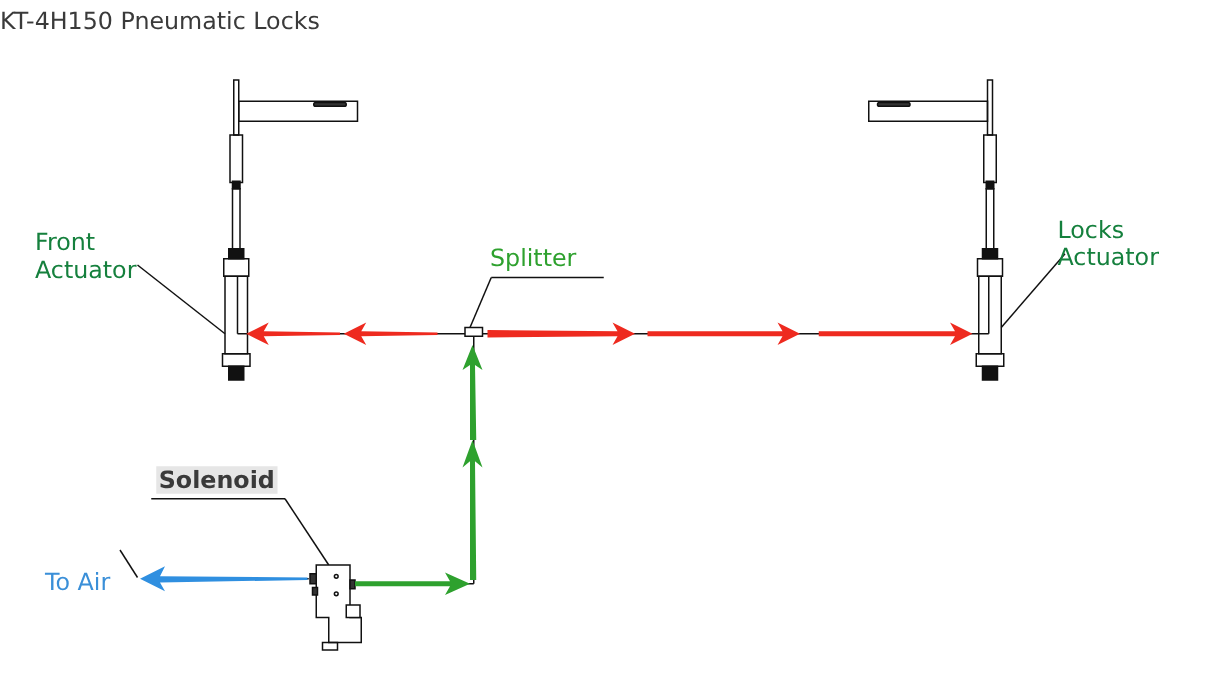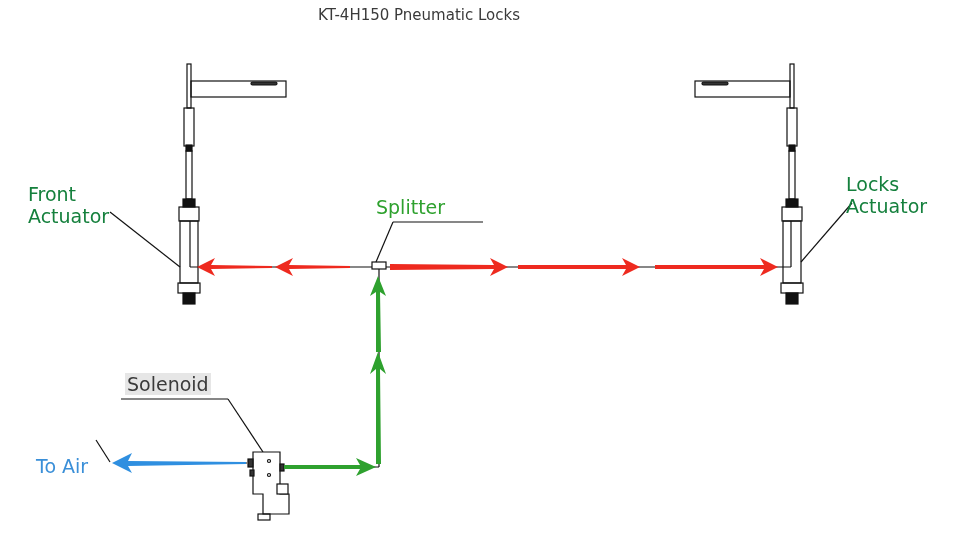--- a/index.html
+++ b/index.html
@@ -1,22 +1,22 @@
 <!DOCTYPE html>
 <html><head>
 <meta charset="utf-8">
 <style>
   html, body { margin: 0; padding: 0; background: #ffffff; }
   body { width: 966px; height: 557px; position: relative; overflow: hidden; font-family: "DejaVu Sans", sans-serif; }
-  .title { position: absolute; left: 0; top: 6px; width: 838px; text-align: center; font-size: 15px; color: #3a3a3a; }
+  .title { position: absolute; left: 0; top: 6px; width: 838px; font-size: 19px; color: #3a3a3a; }
   svg.diagram { position: absolute; left: 0; top: 0; }
   .lbl { position: absolute; font-size: 19px; line-height: 22px; }
   .lbl-red { color: #15803d; }
   .lbl-green { color: #2ea12e; }
-  .lbl-gray { color: #3a3a3a; background: rgba(210,210,210,0.55); padding: 0 2px; }
+  .lbl-gray { color: #3a3a3a; background: rgba(210,210,210,0.55); padding: 0 2px; font-weight: bold; }
   .lbl-blue { color: #3a8fd8; }
 </style>
 </head>
 <body>
 
 <div class="title">KT-4H150 Pneumatic Locks</div>
 
 <svg class="diagram" width="966" height="557" viewBox="0 0 966 557">
   <g fill="none" stroke="#111" stroke-width="1.2">
 
@@ -102,19 +102,19 @@
 <div class="lbl lbl-red" style="left:28px; top:183px;">
   <div>Front</div>
   <div>Actuator</div>
 </div>
 
 <div class="lbl lbl-red" style="left:846px; top:173px;">
   <div>Locks</div>
   <div>Actuator</div>
 </div>
 
-<div class="lbl lbl-green" style="left:376px; top:196px;">Splitter</div>
+<div class="lbl lbl-green" style="left:392px; top:196px;">Splitter</div>
 
 <div class="lbl lbl-gray" style="left:125px; top:373px;">Solenoid</div>
 
 <div class="lbl lbl-blue" style="left:36px; top:455px;">
   <div>To Air</div>
 </div>
 
 </body></html>

